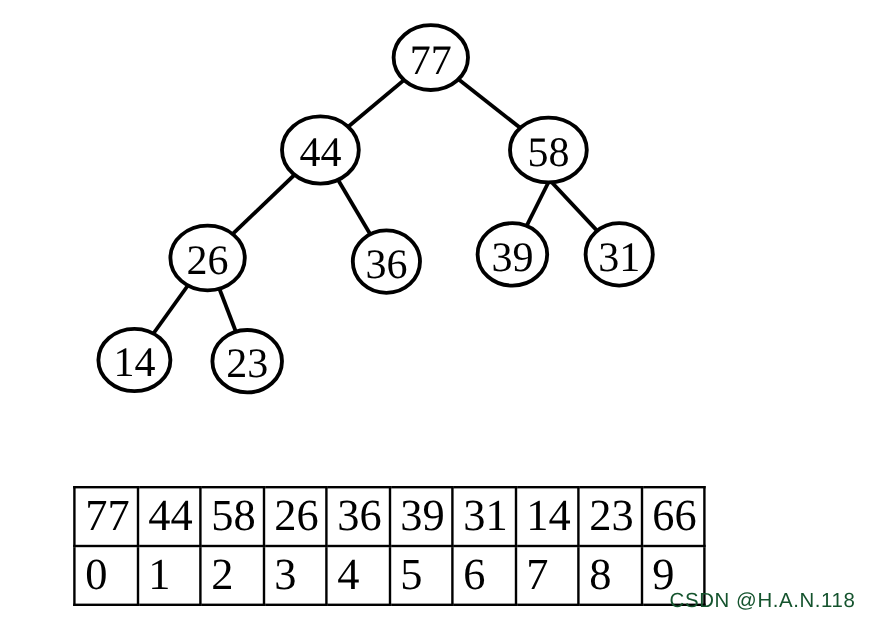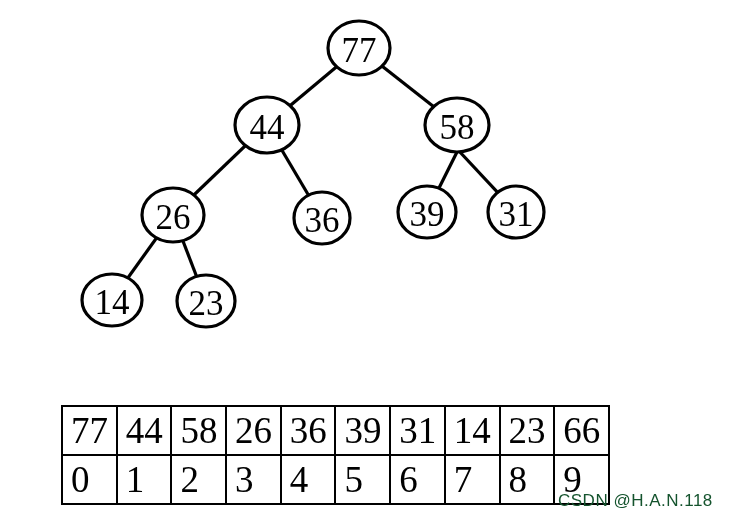--- a/index.html
+++ b/index.html
@@ -8,21 +8,21 @@
     width: 736px;
     height: 517px;
     background: #ffffff;
     overflow: hidden;
     position: relative;
     font-family: "Liberation Serif", serif;
   }
   .stage {
     position: absolute;
     left: 0; top: 0;
-    width: 588px; height: 517px; padding-left: 22px;
+    width: 588px; height: 517px;
   }
   svg.tree {
     position: absolute;
     left: 0; top: 0;
     width: 736px; height: 395px;
   }
   svg.tree line {
     stroke: #000000;
     stroke-width: 3.2;
   }

